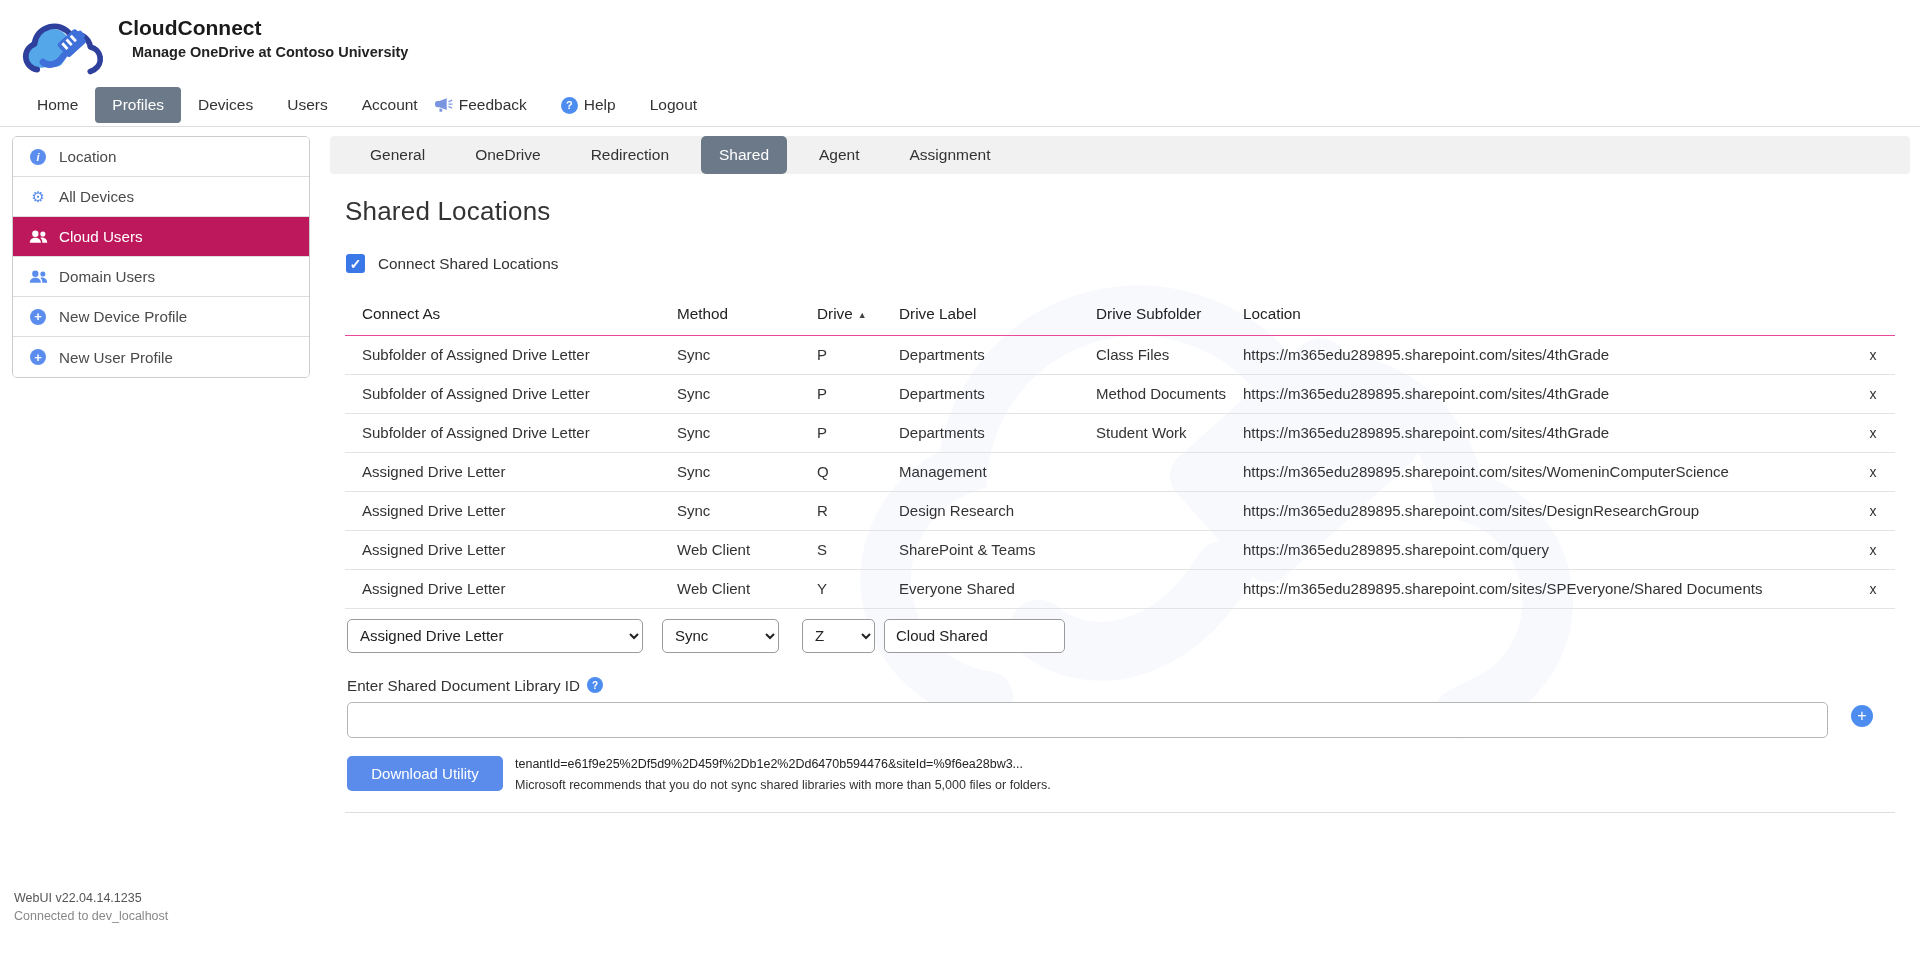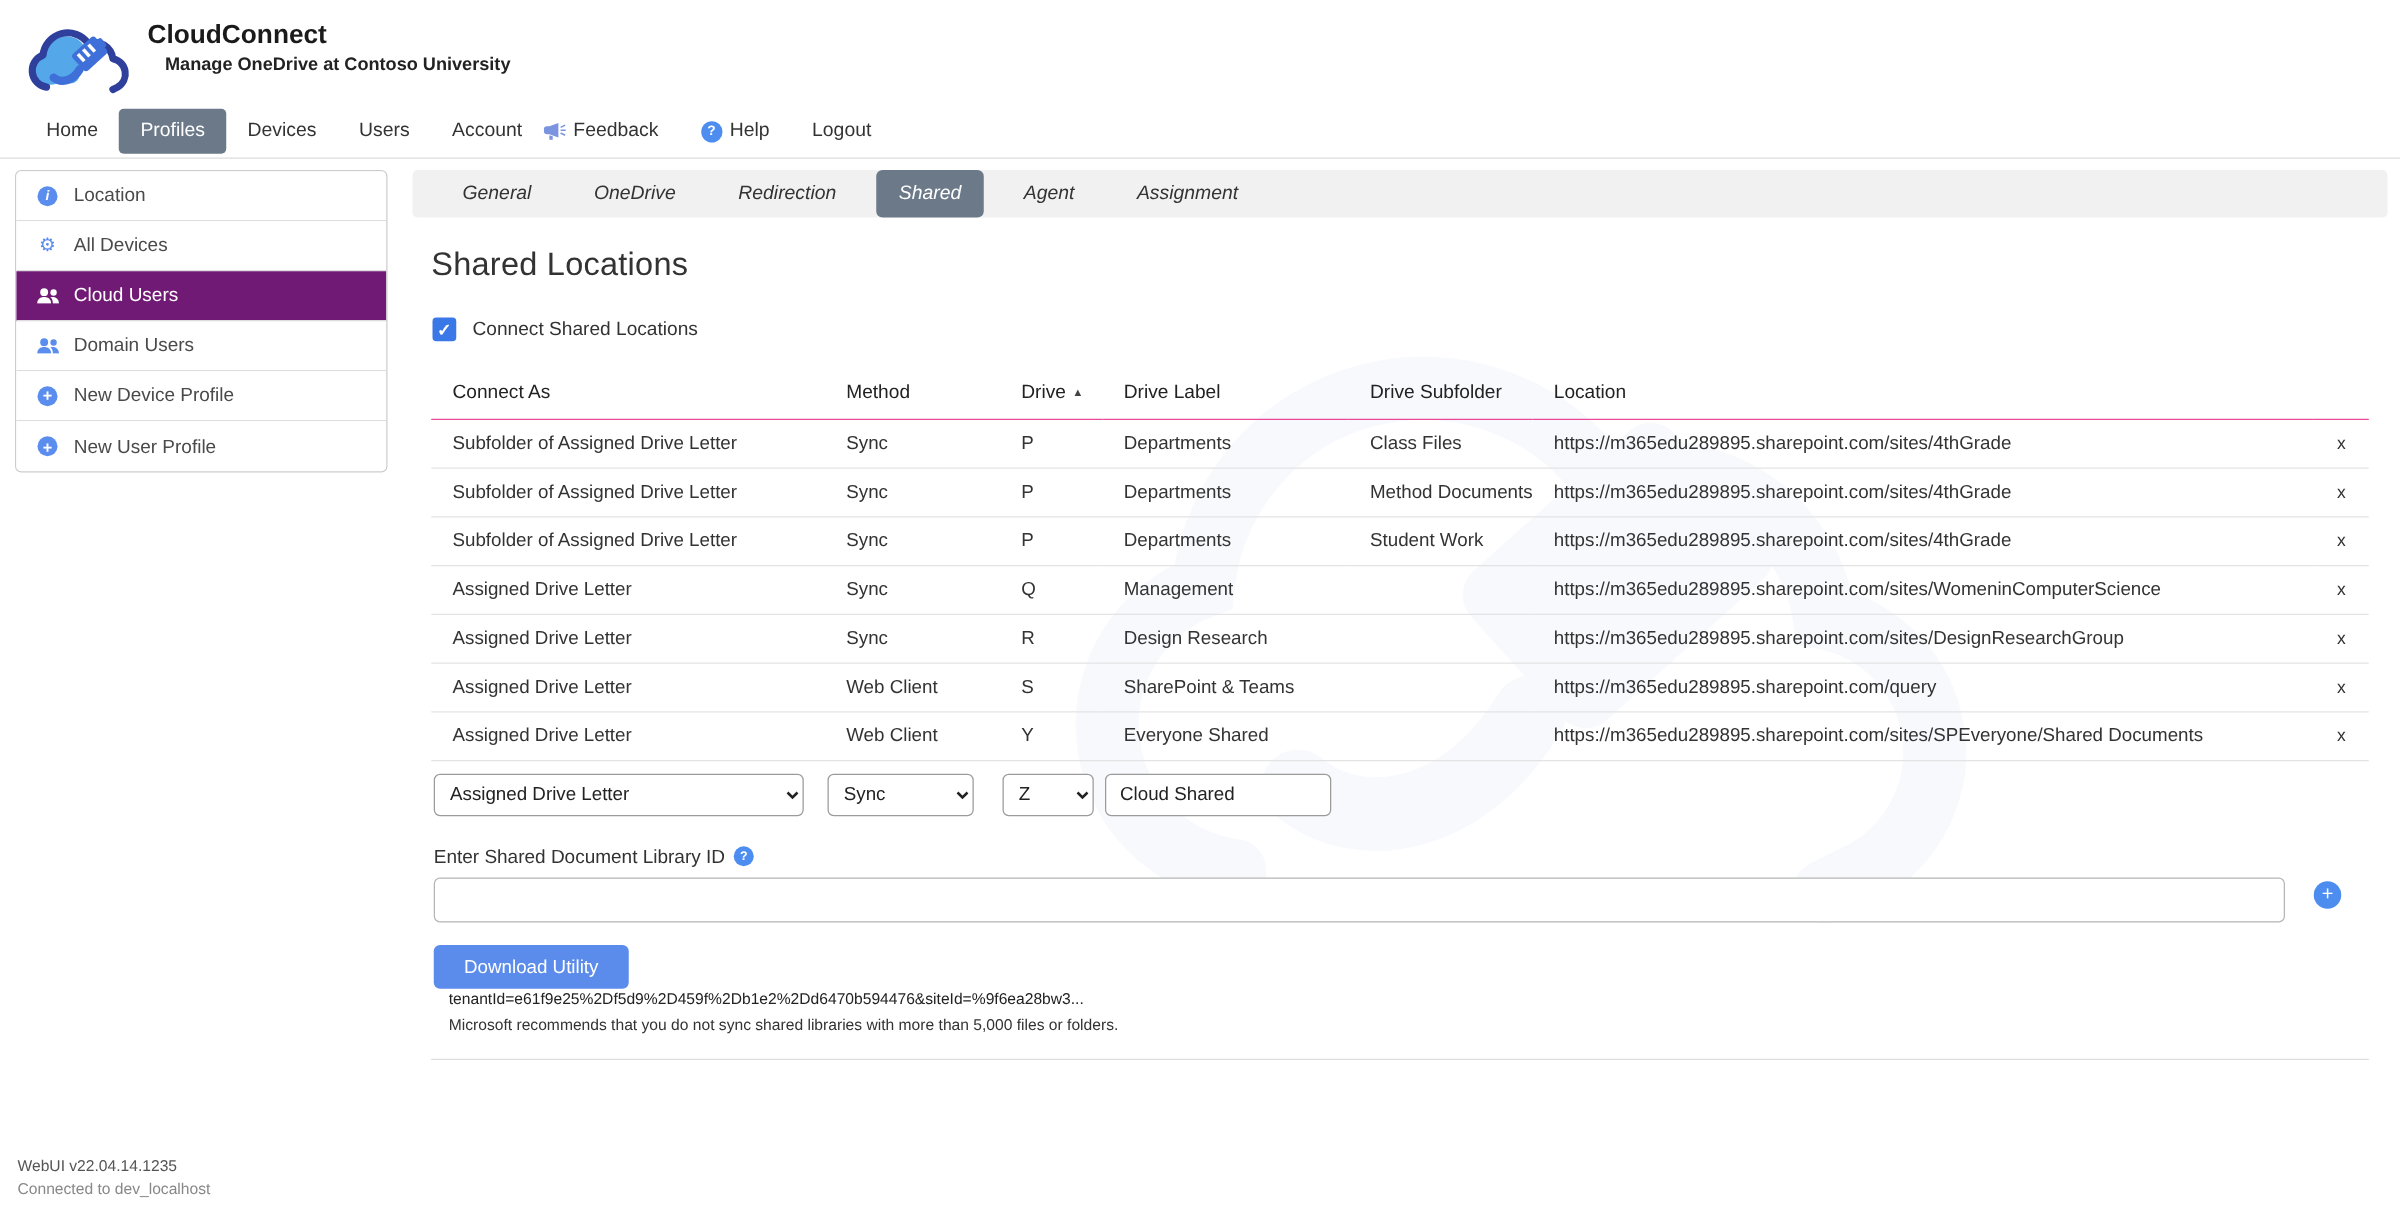--- a/index.html
+++ b/index.html
@@ -25,38 +25,38 @@
     width:17px; height:17px; border-radius:50%; background:#4e8df0; color:#fff;
     font-size:11px; font-weight:bold; }
 
   
   .content { display:flex; align-items:flex-start; margin-top:9px; }
   .sidebar { margin-left:12px; width:298px; border:1px solid #ccc; border-radius:5px;
     background:#fff; overflow:hidden; flex:0 0 auto; }
   .side-item { display:flex; align-items:center; gap:11px; height:40px; padding-left:15px;
     font-size:15.2px; color:#4a4a4a; border-bottom:1px solid #ddd; cursor:pointer; background:#fff; }
   .side-item:last-child { border-bottom:none; }
-  .side-item.active { background:#701a75; color:#fff; }
+  .side-item.active { background:#be185d; color:#fff; }
   .side-ico { width:20px; display:inline-flex; justify-content:center; color:#5b8def; flex:0 0 auto; }
   .side-item.active .side-ico { color:#fff; }
   .mini-circle { display:inline-flex; align-items:center; justify-content:center;
     width:16px; height:16px; border-radius:50%; background:#5b8def; color:#fff;
     font-size:11px; font-weight:bold; font-style:italic; }
   .mini-circle.plus { font-style:normal; font-size:13px; }
   .gear { font-size:15px; color:#5b8def; line-height:1; }
 
   main { flex:1 1 auto; margin:0 10px 0 20px; position:relative; }
   .watermark { position:absolute; left:420px; top:30px; opacity:0.035; pointer-events:none; z-index:0; }
   main > * { position:relative; z-index:1; }
 
   
   .tabbar { display:flex; align-items:stretch; background:#f1f1f1; border-radius:4px; height:38px;
     padding-left:22px; }
   .tab { display:flex; align-items:center; padding:0 18px; margin-right:14px;
-    font-size:15.5px; color:#333; cursor:pointer; border-radius:5px;font-style:italic; }
+    font-size:15.5px; color:#333; cursor:pointer; border-radius:5px; }
   .tab.active { background:#6c7988; color:#fff; }
 
   h1 { font-size:26px; font-weight:300; color:#333; margin:22px 0 0 15px; letter-spacing:0.2px; }
 
   .check-row { display:flex; align-items:center; gap:13px; margin:27px 0 0 16px; }
   .checkbox { width:19px; height:19px; background:#3b78e7; border-radius:3px; cursor:pointer;
     display:flex; align-items:center; justify-content:center; color:#fff; font-size:14px; font-weight:bold; }
   .check-label { font-size:15.3px; color:#333; }
 
   
@@ -82,21 +82,21 @@
   .lib-label-row { display:flex; align-items:center; gap:7px; margin:24px 0 0 17px;
     font-size:15.2px; color:#333; }
   .circle-ico.small { width:16px; height:16px; font-size:10px; cursor:pointer; }
   .lib-input-row { display:flex; align-items:flex-start; margin:8px 0 0 17px; }
   .lib-input { width:1481px; height:36px; border:1px solid #b5b5b5; border-radius:5px;
     font-size:15px; padding:0 11px; font-family:"Liberation Sans", sans-serif; }
   .plus-circle { width:22px; height:22px; border-radius:50%; background:#4e8df0; color:#fff;
     display:flex; align-items:center; justify-content:center; font-size:16px; margin:3px 0 0 23px;
     cursor:pointer; flex:0 0 auto; }
 
-  .download-row { display:flex; align-items:flex-start; margin:18px 0 0 17px;flex-direction:column; }
+  .download-row { display:flex; align-items:flex-start; margin:18px 0 0 17px; }
   .btn-download { width:156px; height:35px; background:#5b8cec; color:#fff; border:none;
     border-radius:5px; font-size:15px; font-family:"Liberation Sans", sans-serif; cursor:pointer; }
   .hints { margin-left:12px; padding-top:1px; }
   .hint-tenant { font-size:12.5px; color:#222; }
   .hint-rec { font-size:12.5px; color:#333; margin-top:7px; }
 
   .bottom-divider { border:none; border-top:1px solid #ddd; margin:20px 0 0 15px; width:1550px; }
 
   
   footer { margin:76px 0 0 14px; font-size:12.5px; line-height:18px; }

